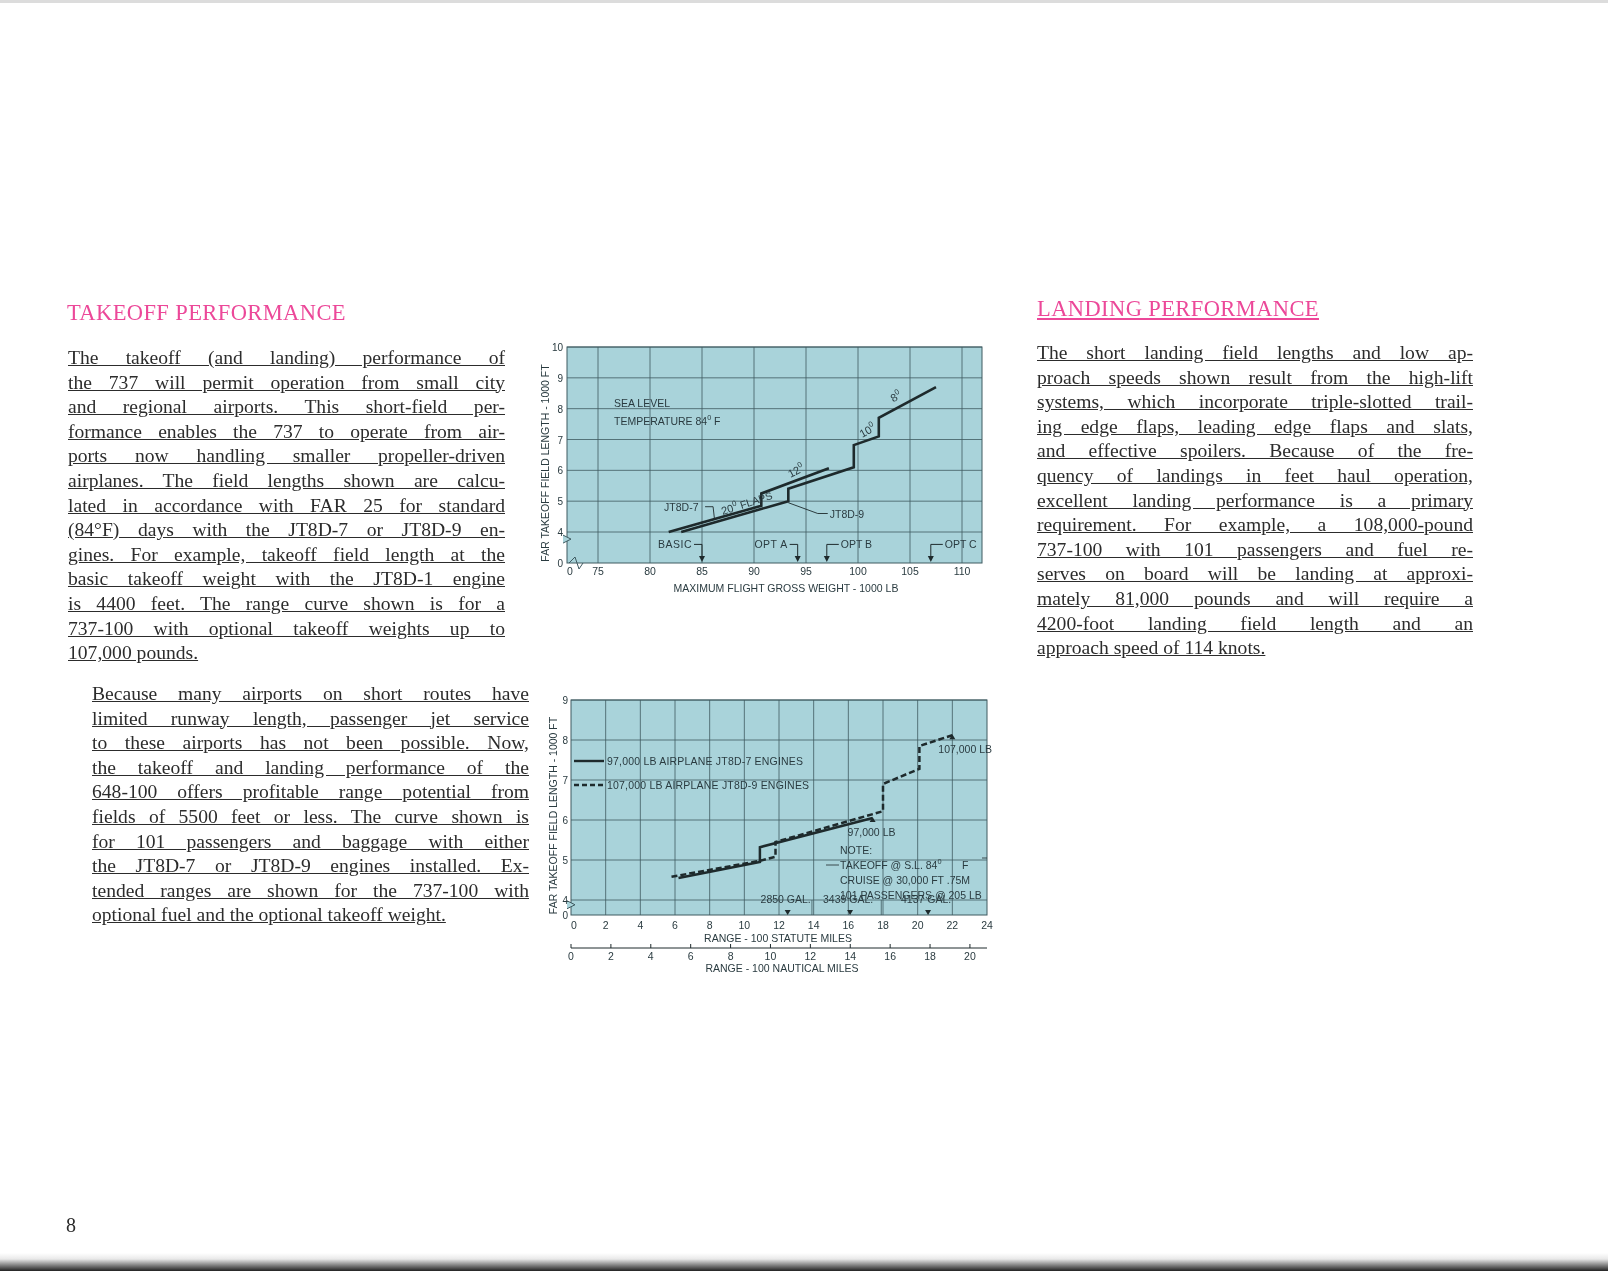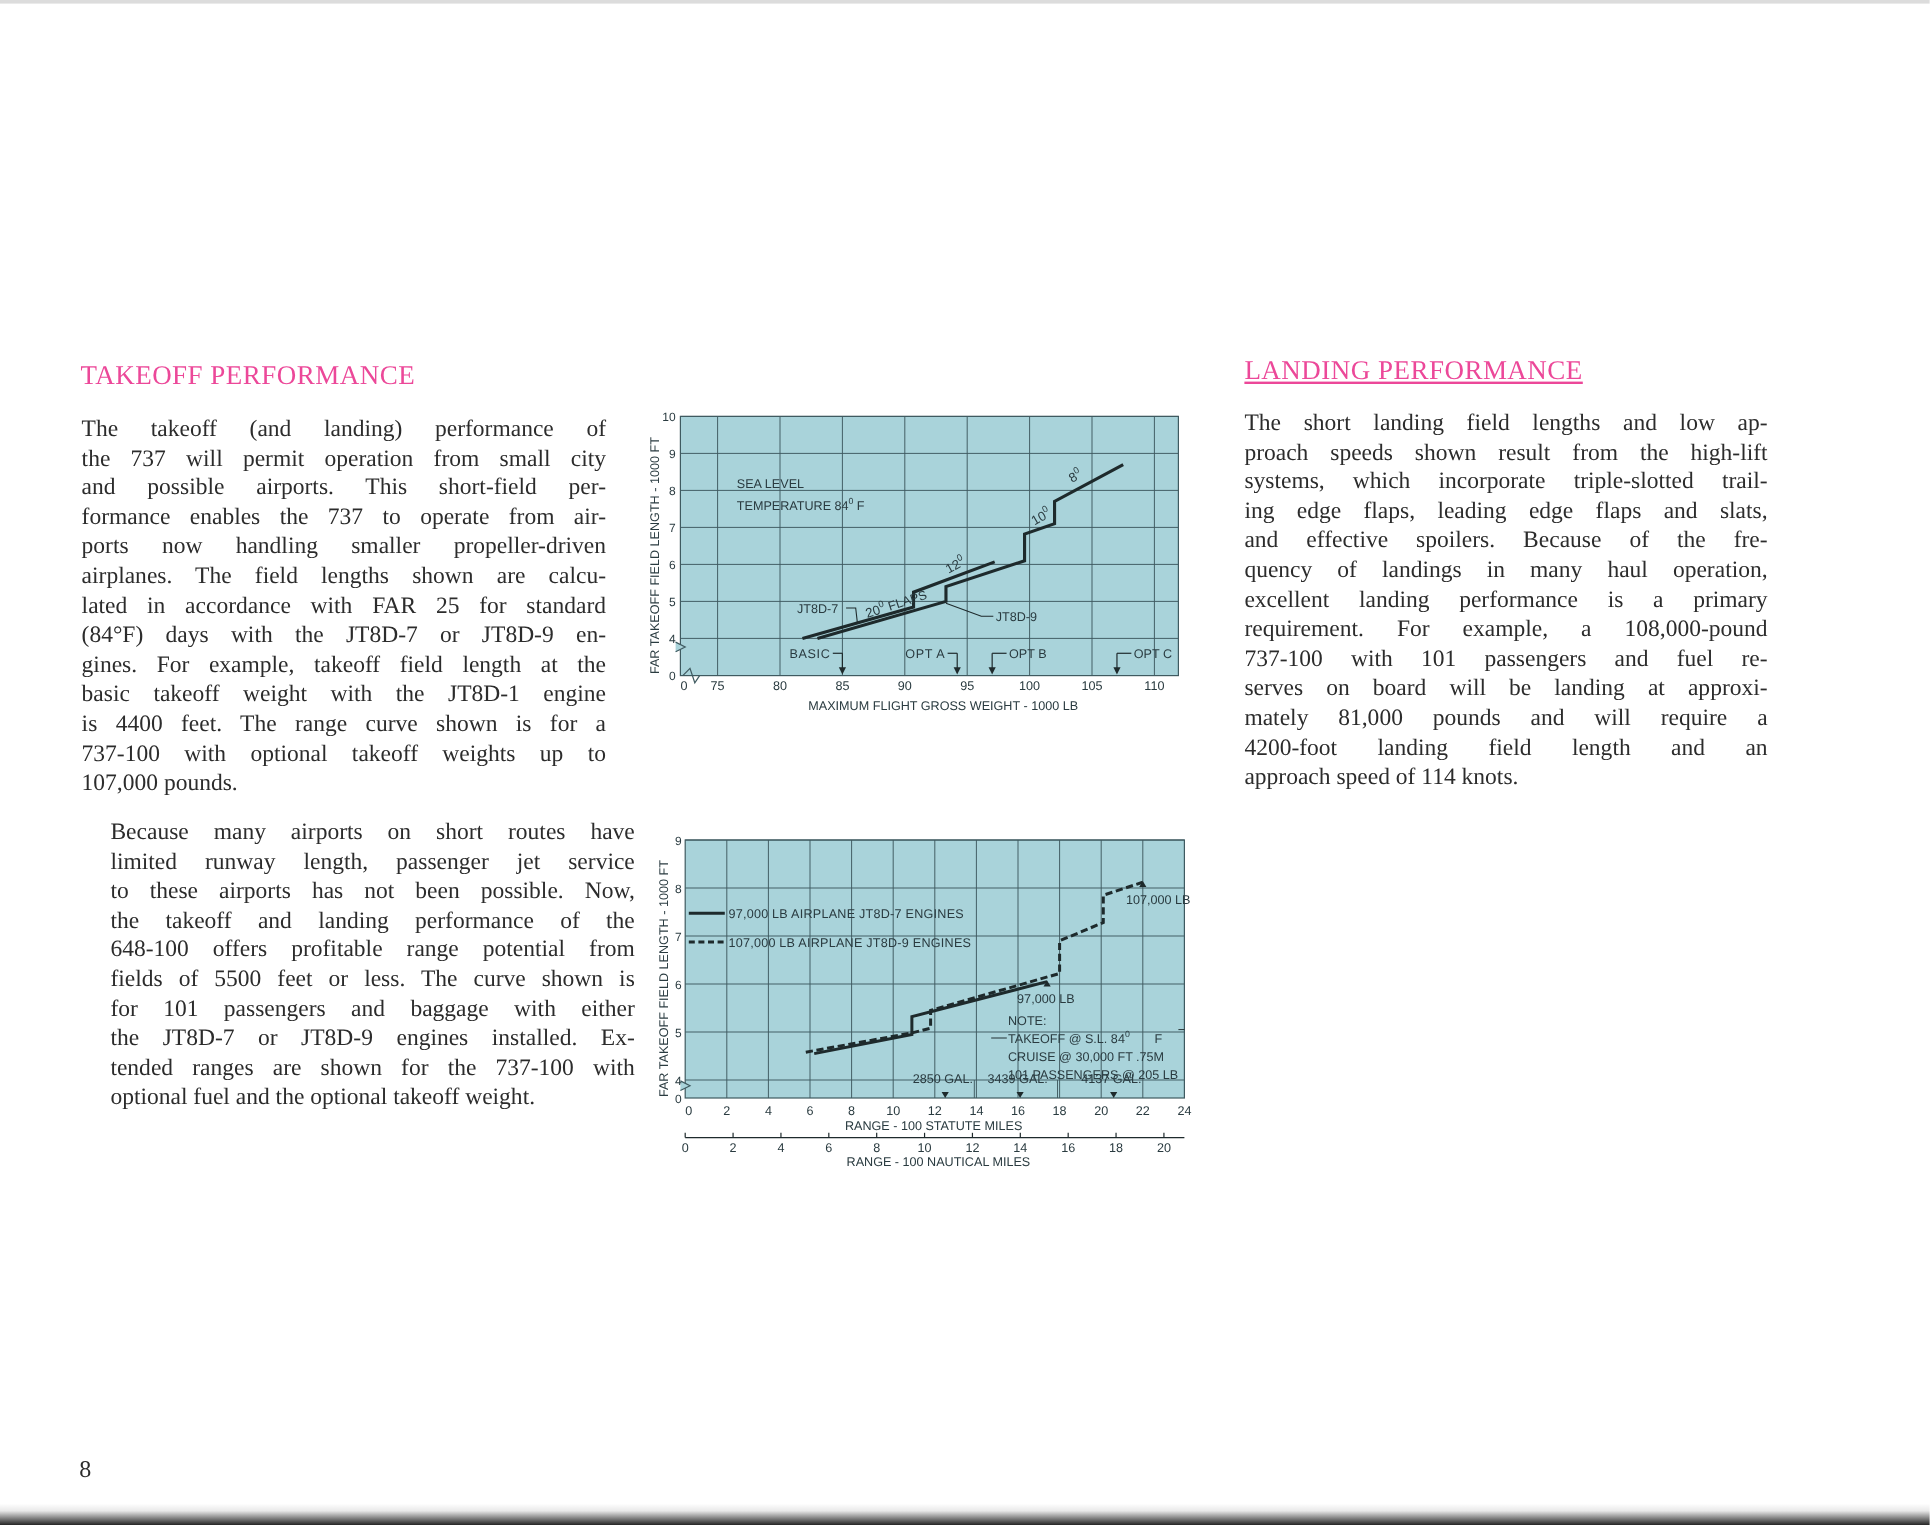--- a/index.html
+++ b/index.html
@@ -13,36 +13,36 @@
     background: linear-gradient(#ffffff 0, #ffffff 40%, #e9e9e9 60%, #222 100%); }
   .heading {
     position: absolute; font-size: 22.5px; letter-spacing: 0.4px; font-weight: normal;
     color: #ec4899; margin: 0;
   }
   .para {
     position: absolute; font-size: 19.6px; line-height: 24.6px; text-align: justify;
     margin: 0; color: #2c2c2c; text-align-last: left;
     hyphens: manual;
   }
-  .para span.line { display: block; text-align: justify; text-align-last: justify; white-space: nowrap; }
+  .para span.line { display: block; text-align: justify; text-align-last: justify; white-space: nowrap; text-decoration: underline; }
   .para span.line.last { text-align-last: left; }
   .page-number { position: absolute; left: 66px; top: 1214px; font-size: 20px; color: #2c2c2c; }
   svg text { font-family: "Liberation Sans", "DejaVu Sans", sans-serif; fill: #2a3b40; }
   .chart { position: absolute; }
 </style>
 </head>
 <body>
 
 <div class="page-edge-top"></div>
 
 <h2 class="heading" style="left:67px; top:300px;">TAKEOFF PERFORMANCE</h2>
 <div class="para" id="takeoff-p1" style="left:68px; top:346px; width:437px;">
     <span class="line">The takeoff (and landing) performance of</span>
     <span class="line">the 737 will permit operation from small city</span>
-    <span class="line">and possible airports. This short-field per-</span>
+    <span class="line">and regional airports. This short-field per-</span>
     <span class="line">formance enables the 737 to operate from air-</span>
     <span class="line">ports now handling smaller propeller-driven</span>
     <span class="line">airplanes. The field lengths shown are calcu-</span>
     <span class="line">lated in accordance with FAR 25 for standard</span>
     <span class="line">(84°F) days with the JT8D-7 or JT8D-9 en-</span>
     <span class="line">gines. For example, takeoff field length at the</span>
     <span class="line">basic takeoff weight with the JT8D-1 engine</span>
     <span class="line">is 4400 feet. The range curve shown is for a</span>
     <span class="line">737-100 with optional takeoff weights up to</span>
     <span class="line last">107,000 pounds.</span>
@@ -60,21 +60,21 @@
     <span class="line last">optional fuel and the optional takeoff weight.</span>
   </div>
 
 <h2 class="heading" style="left:1037px; top:296px;text-decoration:underline;">LANDING PERFORMANCE</h2>
 <div class="para" id="landing-p" style="left:1037px; top:341px; width:436px;">
     <span class="line">The short landing field lengths and low ap-</span>
     <span class="line">proach speeds shown result from the high-lift</span>
     <span class="line">systems, which incorporate triple-slotted trail-</span>
     <span class="line">ing edge flaps, leading edge flaps and slats,</span>
     <span class="line">and effective spoilers. Because of the fre-</span>
-    <span class="line">quency of landings in many haul operation,</span>
+    <span class="line">quency of landings in feet haul operation,</span>
     <span class="line">excellent landing performance is a primary</span>
     <span class="line">requirement. For example, a 108,000-pound</span>
     <span class="line">737-100 with 101 passengers and fuel re-</span>
     <span class="line">serves on board will be landing at approxi-</span>
     <span class="line">mately 81,000 pounds and will require a</span>
     <span class="line">4200-foot landing field length and an</span>
     <span class="line last">approach speed of 114 knots.</span>
   </div>
 
 <div class="page-number">8</div>

